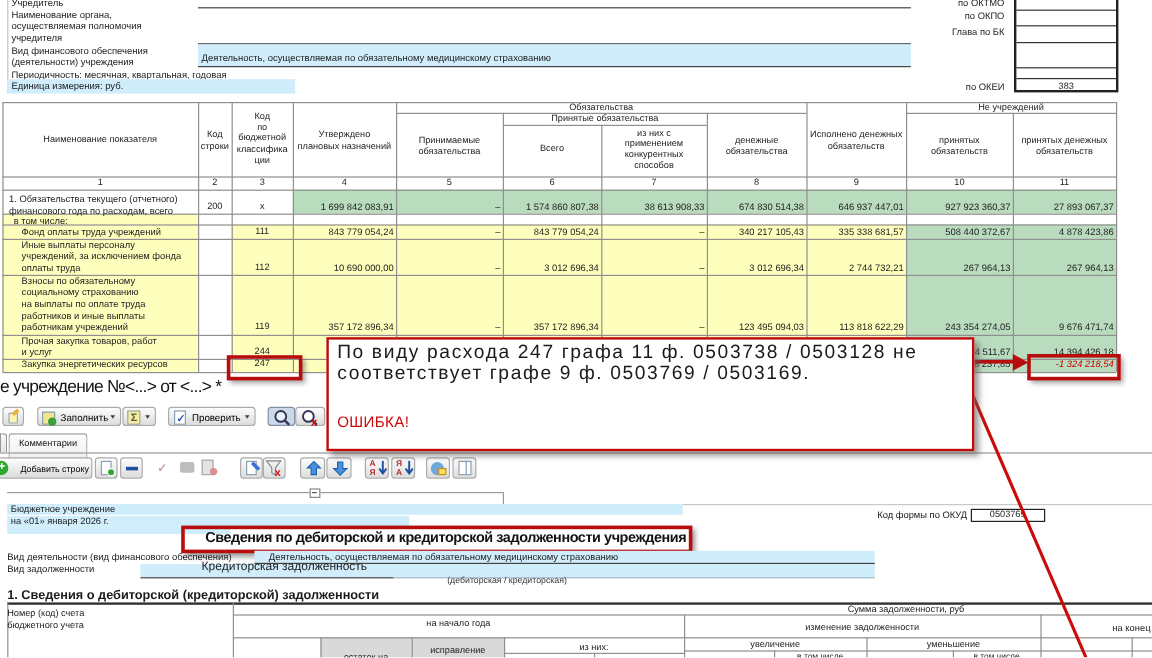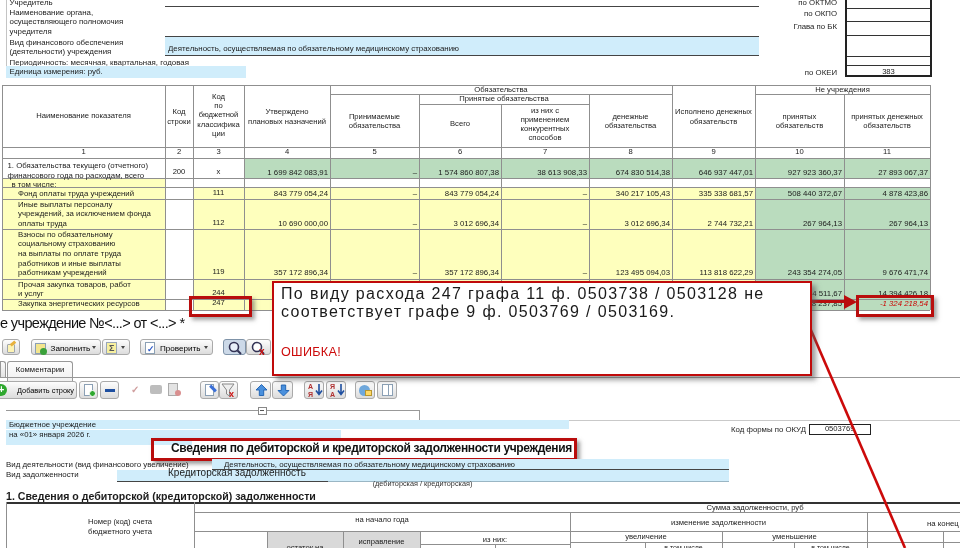--- a/index.html
+++ b/index.html
@@ -1,20 +1,20 @@
 <!DOCTYPE html>
 <html><head><meta charset="utf-8"><style>
 html,body{margin:0;padding:0;background:#fff;}
 body{width:960px;height:548px;overflow:hidden;position:relative;font-family:"Liberation Sans",sans-serif;}
 div{box-sizing:border-box;}
 </style></head><body>
 <div style="position:absolute;left:6px;top:0px;width:1px;height:78px;background:#c4c4c4"></div>
 <div style="position:absolute;left:9.5px;top:-2.2px;font-size:7.9px;line-height:9.2px;color:#1c1c1c;white-space:nowrap;">Учредитель</div>
 <div style="position:absolute;left:9.5px;top:7.6px;font-size:7.9px;line-height:9.2px;color:#1c1c1c;white-space:nowrap;">Наименование органа,</div>
-<div style="position:absolute;left:9.5px;top:17.2px;font-size:7.9px;line-height:9.2px;color:#1c1c1c;white-space:nowrap;">осуществляющего полномочия</div>
+<div style="position:absolute;left:9.5px;top:17.2px;font-size:7.9px;line-height:9.2px;color:#1c1c1c;white-space:nowrap;">осуществляемая полномочия</div>
 <div style="position:absolute;left:9.5px;top:26.8px;font-size:7.9px;line-height:9.2px;color:#1c1c1c;white-space:nowrap;">учредителя</div>
 <div style="position:absolute;left:9.5px;top:37.9px;font-size:7.9px;line-height:9.2px;color:#1c1c1c;white-space:nowrap;">Вид финансового обеспечения</div>
 <div style="position:absolute;left:9.5px;top:47.4px;font-size:7.9px;line-height:9.2px;color:#1c1c1c;white-space:nowrap;">(деятельности) учреждения</div>
 <div style="position:absolute;left:9.5px;top:57.5px;font-size:7.9px;line-height:9.2px;color:#1c1c1c;white-space:nowrap;">Периодичность: месячная, квартальная, годовая</div>
 <div style="position:absolute;left:6px;top:66px;width:240px;height:11.5px;background:#d0edfb;"></div>
 <div style="position:absolute;left:9.5px;top:67.4px;font-size:7.9px;line-height:9.2px;color:#1c1c1c;white-space:nowrap;">Единица измерения: руб.</div>
 <div style="position:absolute;left:165px;top:5.5px;width:594px;height:1px;background:#444"></div>
 <div style="position:absolute;left:165px;top:36px;width:594px;height:1px;background:#444"></div>
 <div style="position:absolute;left:165px;top:37px;width:594px;height:18.2px;background:#d0edfb;"></div>
 <div style="position:absolute;left:165px;top:55.2px;width:594px;height:1px;background:#444"></div>
@@ -58,21 +58,21 @@
 <div style="position:absolute;left:2px;top:198.6px;width:928px;height:1px;background:#8f8f8f"></div>
 <div style="position:absolute;left:2px;top:229.0px;width:928px;height:1px;background:#8f8f8f"></div>
 <div style="position:absolute;left:2px;top:278.6px;width:928px;height:1px;background:#8f8f8f"></div>
 <div style="position:absolute;left:2px;top:298.5px;width:928px;height:1px;background:#8f8f8f"></div>
 <div style="position:absolute;left:2px;top:309.6px;width:928px;height:1px;background:#8f8f8f"></div>
 <div style="position:absolute;left:2px;top:111.7px;width:163px;text-align:center;font-size:7.65px;line-height:8.9px;color:#1c1c1c;">Наименование показателя</div>
 <div style="position:absolute;left:165px;top:107.3px;width:28px;text-align:center;font-size:7.65px;line-height:9.3px;color:#1c1c1c;">Код<br>строки</div>
 <div style="position:absolute;left:193px;top:91.8px;width:51px;text-align:center;font-size:7.65px;line-height:9.3px;color:#1c1c1c;">Код<br>по<br>бюджетной<br>классифика<br>ции</div>
 <div style="position:absolute;left:244px;top:107.3px;width:86px;text-align:center;font-size:7.65px;line-height:9.3px;color:#1c1c1c;">Утверждено<br>плановых назначений</div>
 <div style="position:absolute;left:330px;top:86.2px;width:342px;text-align:center;font-size:7.65px;line-height:8.9px;color:#1c1c1c;">Обязательства</div>
-<div style="position:absolute;left:755px;top:86.2px;width:175px;text-align:center;font-size:7.65px;line-height:8.9px;color:#1c1c1c;">Не учреждения</div>
+<div style="position:absolute;left:755px;top:86.2px;width:175px;text-align:center;font-size:7.65px;line-height:8.9px;color:#1c1c1c;">Не учреждений</div>
 <div style="position:absolute;left:419px;top:95.2px;width:170px;text-align:center;font-size:7.65px;line-height:8.9px;color:#1c1c1c;">Принятые обязательства</div>
 <div style="position:absolute;left:330px;top:112px;width:89px;text-align:center;font-size:7.65px;line-height:9.3px;color:#1c1c1c;">Принимаемые<br>обязательства</div>
 <div style="position:absolute;left:419px;top:120.2px;width:82px;text-align:center;font-size:7.65px;line-height:8.9px;color:#1c1c1c;">Всего</div>
 <div style="position:absolute;left:501px;top:105.6px;width:88px;text-align:center;font-size:7.65px;line-height:9.3px;color:#1c1c1c;">из них с<br>применением<br>конкурентных<br>способов</div>
 <div style="position:absolute;left:589px;top:112px;width:83px;text-align:center;font-size:7.65px;line-height:9.3px;color:#1c1c1c;">денежные<br>обязательства</div>
 <div style="position:absolute;left:672px;top:107.3px;width:83px;text-align:center;font-size:7.65px;line-height:9.3px;color:#1c1c1c;">Исполнено денежных<br>обязательств</div>
 <div style="position:absolute;left:755px;top:112px;width:89px;text-align:center;font-size:7.65px;line-height:9.3px;color:#1c1c1c;">принятых<br>обязательств</div>
 <div style="position:absolute;left:844px;top:112px;width:86px;text-align:center;font-size:7.65px;line-height:9.3px;color:#1c1c1c;">принятых денежных<br>обязательств</div>
 <div style="position:absolute;left:2px;top:148.4px;width:163px;text-align:center;font-size:7.65px;line-height:8.9px;color:#1c1c1c;">1</div>
 <div style="position:absolute;left:165px;top:148.4px;width:28px;text-align:center;font-size:7.65px;line-height:8.9px;color:#1c1c1c;">2</div>
@@ -239,21 +239,21 @@
 <div style="position:absolute;left:6px;top:439.3px;width:186px;height:6.2px;background:#d0edfb;"></div>
 <div style="position:absolute;left:9px;top:420.2px;font-size:7.8px;line-height:9.0px;color:#1c1c1c;white-space:nowrap;">Бюджетное учреждение</div>
 <div style="position:absolute;left:9px;top:430.2px;font-size:7.8px;line-height:9.0px;color:#1c1c1c;white-space:nowrap;">на «01» января 2026 г.</div>
 <div style="position:absolute;left:700px;top:424.6px;width:106px;text-align:right;font-size:7.8px;line-height:9.0px;color:#1c1c1c;white-space:nowrap;">Код формы по ОКУД</div>
 <div style="position:absolute;left:808.5px;top:423.5px;width:62.5px;height:11.3px;border:1.5px solid #222;background:#fff;"></div>
 <div style="position:absolute;left:808.5px;top:425.2px;width:62.5px;text-align:center;font-size:7.65px;line-height:8.9px;color:#1c1c1c;">0503769</div>
 <div style="position:absolute;left:192px;top:440.5px;width:382px;height:17px;background:#fff;"></div>
 <div style="position:absolute;left:154px;top:445.5px;width:420px;height:12px;background:#fff;"></div>
 <div style="position:absolute;left:151px;top:437.5px;width:426px;height:23px;border:3px solid #b90d0d;box-shadow:3px 3px 4px rgba(90,90,90,.6);"></div>
 <div style="position:absolute;left:171px;top:441.9px;font-size:12px;line-height:13.9px;color:#111;white-space:nowrap;font-weight:bold;letter-spacing:-0.35px;">Сведения по дебиторской и кредиторской задолженности учреждения</div>
-<div style="position:absolute;left:6px;top:459.8px;font-size:7.9px;line-height:9.2px;color:#1c1c1c;white-space:nowrap;">Вид деятельности (вид финансового увеличение)</div>
+<div style="position:absolute;left:6px;top:459.8px;font-size:7.9px;line-height:9.2px;color:#1c1c1c;white-space:nowrap;">Вид деятельности (вид финансового обеспечения)</div>
 <div style="position:absolute;left:212px;top:458.8px;width:517px;height:10.4px;background:#d0edfb;"></div>
 <div style="position:absolute;left:224px;top:460.1px;font-size:7.9px;line-height:9.2px;color:#1c1c1c;white-space:nowrap;">Деятельность, осуществляемая по обязательному медицинскому страхованию</div>
 <div style="position:absolute;left:212px;top:469.4px;width:517px;height:1px;background:#444"></div>
 <div style="position:absolute;left:6px;top:470.3px;font-size:7.9px;line-height:9.2px;color:#1c1c1c;white-space:nowrap;">Вид задолженности</div>
 <div style="position:absolute;left:117px;top:470px;width:612px;height:10.5px;background:#d0edfb;"></div>
 <div style="position:absolute;left:120px;top:468px;font-size:10px;line-height:9.0px;color:#1c1c1c;white-space:nowrap;margin-left:48px;">Кредиторская задолженность</div>
 <div style="position:absolute;left:117px;top:480.6px;width:211px;height:1px;background:#444"></div>
 <div style="position:absolute;left:328px;top:480.6px;width:401px;height:1px;background:#9ab6c4"></div>
 <div style="position:absolute;left:364px;top:480.4px;width:117px;text-align:center;font-size:7.3px;line-height:8.5px;color:#333;">(дебиторская / кредиторская)</div>
 <div style="position:absolute;left:6px;top:490.2px;font-size:10.6px;line-height:12.3px;color:#1c1c1c;white-space:nowrap;font-weight:bold;">1. Сведения о дебиторской (кредиторской) задолженности</div>
@@ -278,21 +278,21 @@
 <div style="position:absolute;left:420px;top:543.8px;width:150px;height:1px;background:#8f8f8f"></div>
 <div style="position:absolute;left:550px;top:504.2px;width:410px;text-align:center;font-size:7.65px;line-height:8.9px;color:#1c1c1c;">Сумма задолженности, руб</div>
 <div style="position:absolute;left:194px;top:515.5px;width:376px;text-align:center;font-size:7.65px;line-height:8.9px;color:#1c1c1c;">на начало года</div>
 <div style="position:absolute;left:570px;top:519.2px;width:297px;text-align:center;font-size:7.65px;line-height:8.9px;color:#1c1c1c;">изменение задолженности</div>
 <div style="position:absolute;left:927px;top:519.2px;font-size:7.8px;line-height:9.0px;color:#1c1c1c;white-space:nowrap;">на конец</div>
 <div style="position:absolute;left:420px;top:535.8px;width:150px;text-align:center;font-size:7.65px;line-height:8.9px;color:#1c1c1c;">из них:</div>
 <div style="position:absolute;left:570px;top:532.8px;width:152px;text-align:center;font-size:7.65px;line-height:8.9px;color:#1c1c1c;">увеличение</div>
 <div style="position:absolute;left:722px;top:532.8px;width:145px;text-align:center;font-size:7.65px;line-height:8.9px;color:#1c1c1c;">уменьшение</div>
 <div style="position:absolute;left:267px;top:544px;width:76px;text-align:center;font-size:7.65px;line-height:8.9px;color:#1c1c1c;">остаток на</div>
 <div style="position:absolute;left:343px;top:538px;width:77px;text-align:center;font-size:7.65px;line-height:8.9px;color:#1c1c1c;">исправление</div>
-<div style="position:absolute;left:6px;top:517px;width:188px;text-align:center;font-size:7.65px;line-height:9.7px;color:#1c1c1c;padding-left:40px;">Номер (код) счета<br>бюджетного учета</div>
+<div style="position:absolute;left:6px;top:506px;width:188px;text-align:left;font-size:7.65px;line-height:9.7px;color:#1c1c1c;">Номер (код) счета<br>бюджетного учета</div>
 <div style="position:absolute;left:645px;top:544.4px;width:77px;text-align:center;font-size:7px;line-height:8.1px;color:#1c1c1c;">в том числе</div>
 <div style="position:absolute;left:794px;top:544.4px;width:73px;text-align:center;font-size:7px;line-height:8.1px;color:#1c1c1c;">в том числе</div>
 <svg width="960" height="548" style="position:absolute;left:0;top:0;pointer-events:none;">
     <line x1="810.5" y1="329" x2="905" y2="548" stroke="#cc0a0a" stroke-width="2.6"></line>
   </svg>
 <div style="position:absolute;left:189px;top:295.5px;width:63px;height:21px;border:3px solid #b90d0d;box-shadow:3px 3px 4px rgba(90,90,90,.55);"></div>
 <div style="position:absolute;left:855.5px;top:294.5px;width:78px;height:22px;border:3px solid #b90d0d;box-shadow:3px 3px 4px rgba(90,90,90,.55);"></div>
 <div style="position:absolute;left:808px;top:300px;width:38px;height:3px;background:#b90d0d;"></div>
 <div style="position:absolute;left:844px;top:294.5px;width:0;height:0;border:7px solid transparent;border-left:13px solid #b90d0d;"></div>
 <div style="position:absolute;left:271.5px;top:280.5px;width:540px;height:95.5px;background:#fff;border:2.2px solid #c00a0a;box-shadow:4px 4px 5px rgba(90,90,90,.6);"></div>

